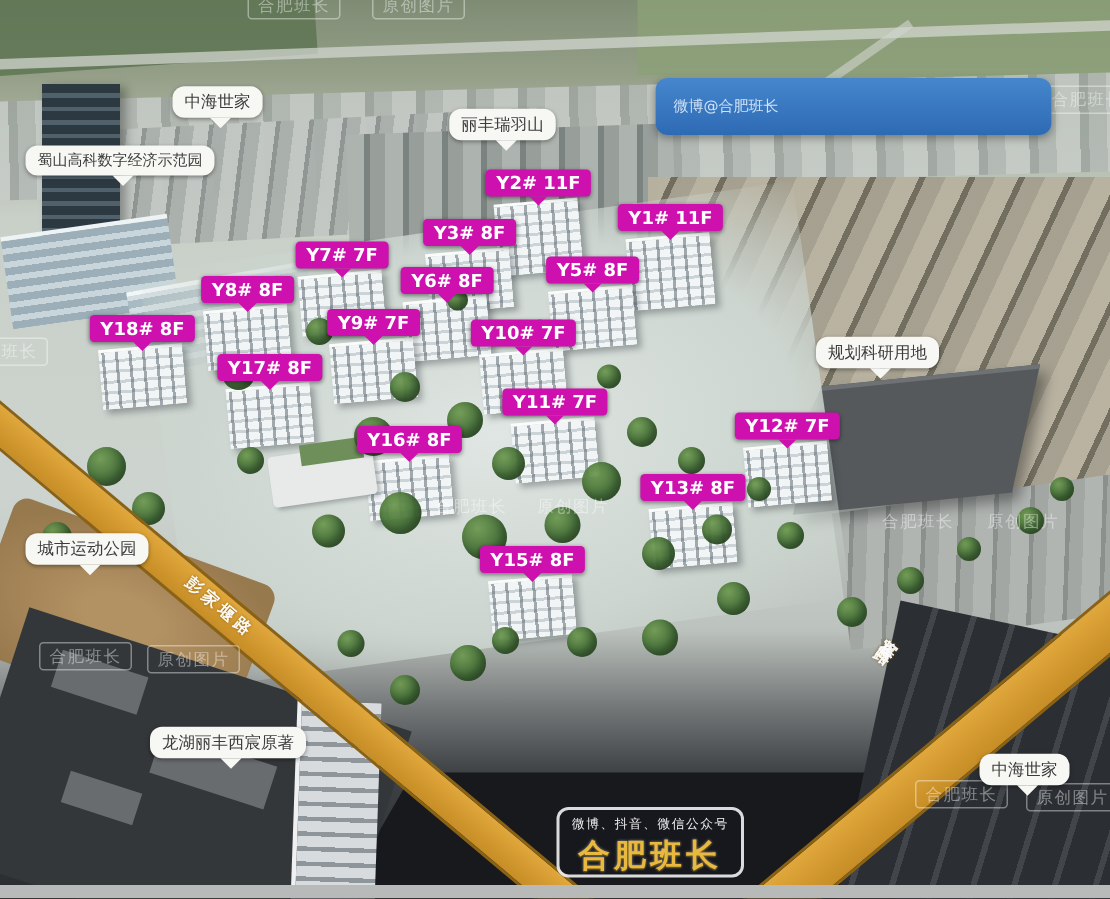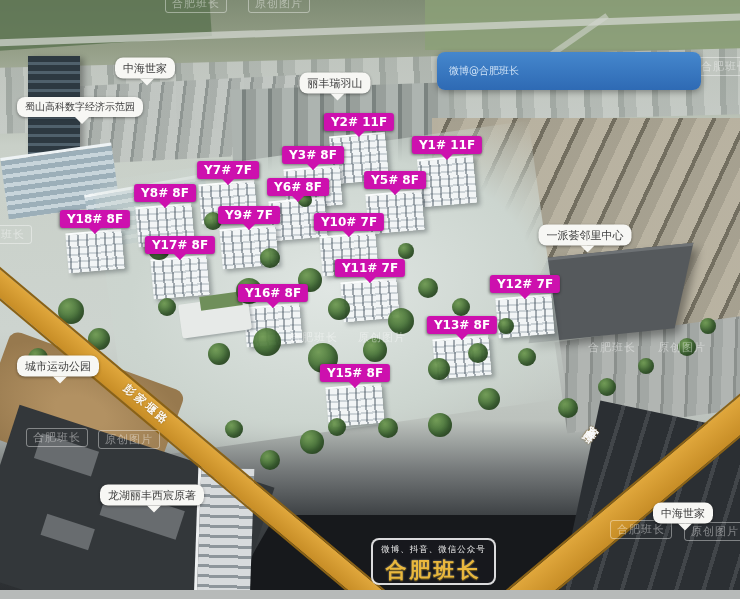--- a/index.html
+++ b/index.html
@@ -210,21 +210,21 @@
   <div class="ylabel" style="left:180px;top:245px;">Y17# 8F</div>
   <div class="ylabel" style="left:370px;top:268px;">Y11# 7F</div>
   <div class="ylabel" style="left:273px;top:293px;">Y16# 8F</div>
   <div class="ylabel" style="left:525px;top:284px;text-align:center;">Y12# 7F</div>
   <div class="ylabel" style="left:462px;top:325px;">Y13# 8F</div>
   <div class="ylabel" style="left:355px;top:373px;">Y15# 8F</div>
 
   <div class="poi" style="left:145px;top:68px;">中海世家</div>
   <div class="poi small" style="left:80px;top:107px;">蜀山高科数字经济示范园</div>
   <div class="poi" style="left:335px;top:83px;">丽丰瑞羽山</div>
-  <div class="poi" style="left:585px;top:235px;">一派荟邻里中心</div>
+  <div class="poi" style="left:585px;top:235px;">规划科研用地</div>
   <div class="poi" style="left:58px;top:366px;">城市运动公园</div>
   <div class="poi" style="left:152px;top:495px;">龙湖丽丰西宸原著</div>
   <div class="poi" style="left:683px;top:513px;">中海世家</div>
 
   <div class="banner">
     <span class="credit">微博@合肥班长</span>
   </div>
 
   <div class="footer">
     <span class="channels">微博、抖音、微信公众号</span>

